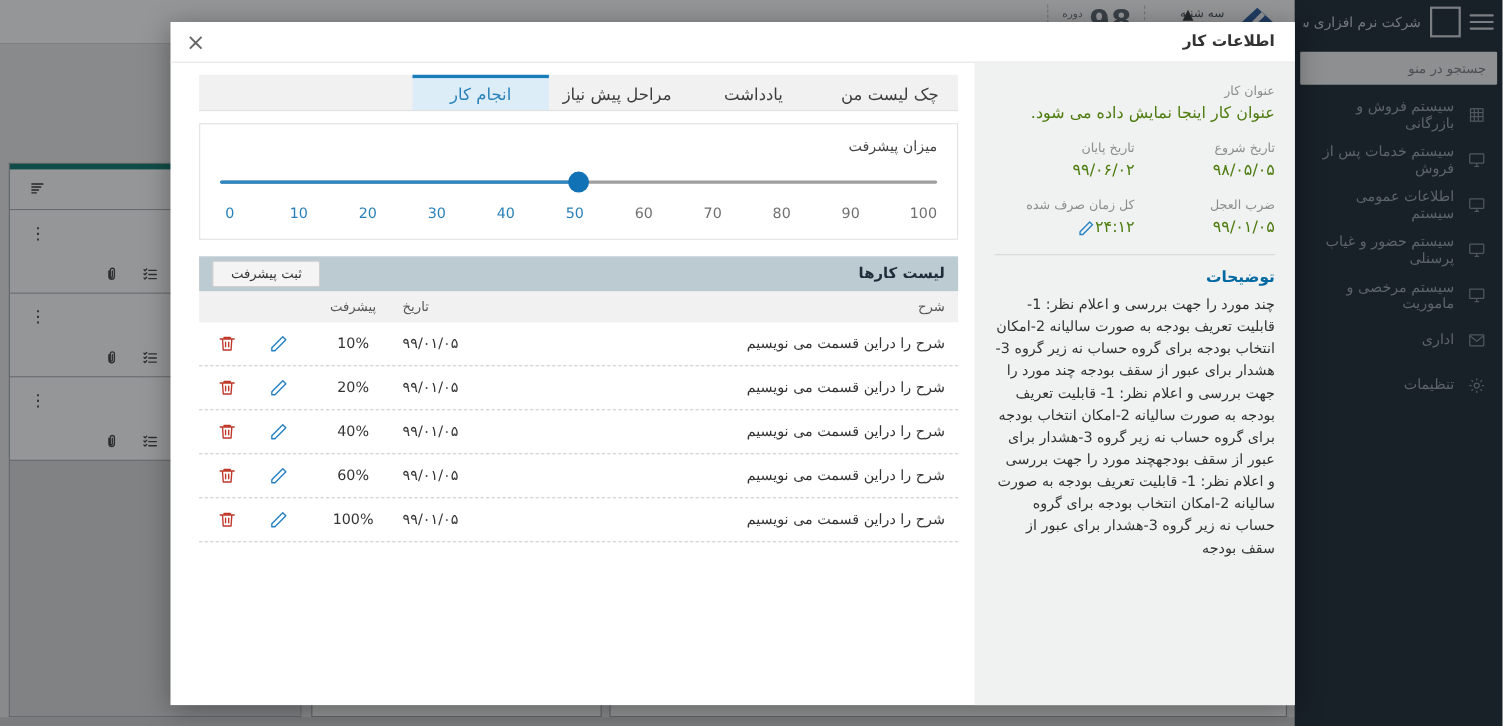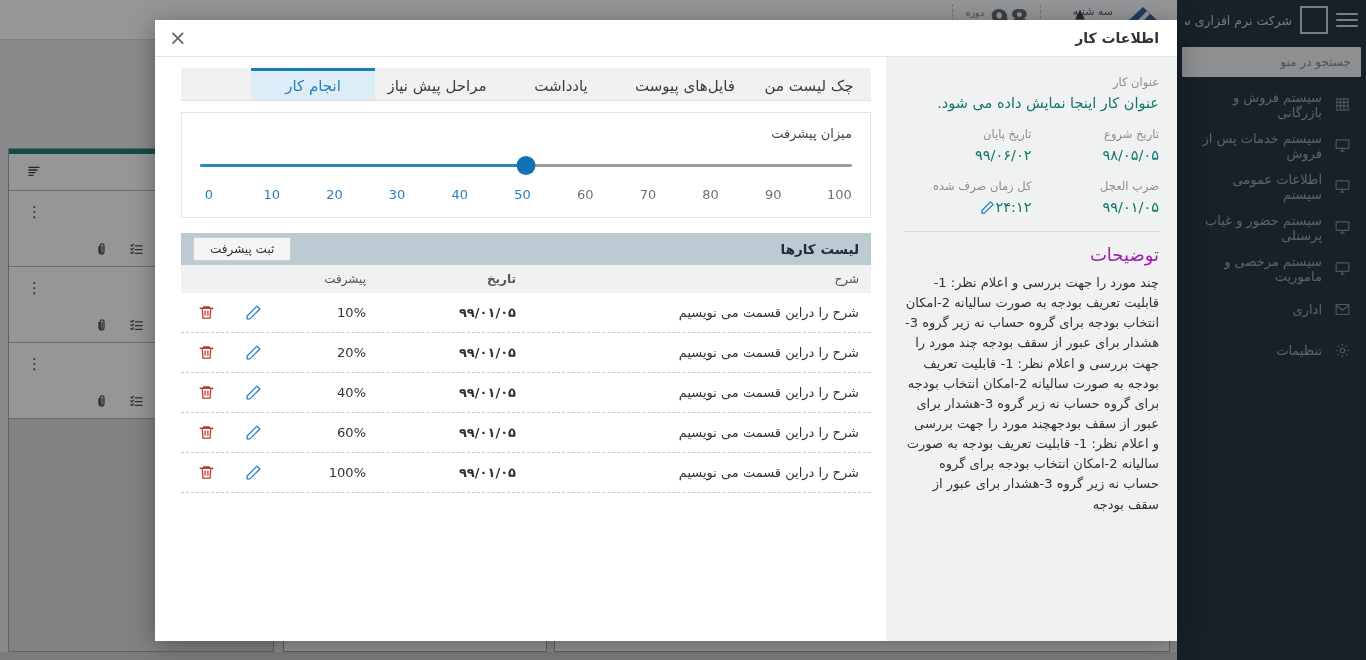--- a/index.html
+++ b/index.html
@@ -53,27 +53,27 @@
   .overlay { position:absolute; inset:0; background:rgba(20,22,25,0.45); z-index:5; }
   .modal { position:absolute; left:155px; top:20px; width:1022px; height:621px; background:#fff; z-index:10;
            box-shadow:0 4px 24px rgba(0,0,0,0.35); display:flex; direction:rtl; }
 
   
   .panel { width:291px; flex:none; display:flex; flex-direction:column; }
   .panel-title { height:37px; flex:none; border-bottom:1px solid #e3e3e3; display:flex; align-items:center;
                  padding:0 18px; font-size:14px; font-weight:bold; color:#333; background:#fff; }
   .panel-body { flex:1; background:#f0f1f1; padding:12px 18px; overflow:hidden; }
   .lbl { font-size:11.5px; color:#8d8d8d; margin-top:6px; }
-  .val { font-size:14.5px; color:#0f766e; margin-top:6px; }
+  .val { font-size:14.5px; color:#4d7c0f; margin-top:6px; }
   .pgrid { display:grid; grid-template-columns:1fr 1fr; margin-top:16px; row-gap:16px; }
   .pcell .lbl { margin-top:0; }
   .timewrap { display:flex; align-items:center; gap:0; }
   .timewrap svg { width:15px; height:15px; stroke:#2581c4; fill:none; stroke-width:2; }
   .pdivider { border-top:1px solid #d8d8d8; margin:16px 0 12px; }
-  .desc-title { font-size:18px; font-weight:normal; color:#a21caf; margin-bottom:8px; }
+  .desc-title { font-size:14px; font-weight:bold; color:#0369a1; margin-bottom:8px; }
   .desc-text { font-size:13px; color:#333; line-height:1.55; text-align:right; }
 
   
   .mainarea { flex:1; display:flex; flex-direction:column; min-width:0; }
   .main-head { height:37px; flex:none; border-bottom:1px solid #e3e3e3; display:flex; align-items:center; padding:0 14px; }
   .close-x { margin-inline-start:auto; font-size:21px; color:#666; cursor:pointer; line-height:1; }
   .main-body { flex:1; padding:11px 15px 0 26px; }
 
   .tabs { display:flex; background:#f1f1f1; height:33px; border-bottom:1px solid #e0e0e0; }
   .tab { width:124px; display:flex; align-items:center; justify-content:center; font-size:15px; color:#3c3c3c;
@@ -91,22 +91,22 @@
   .tick { min-width:18px; text-align:center; }
   .tick.reached { color:#2980b9; }
 
   .tasklist { margin-top:15px; }
   .list-head { height:32px; background:#bccad2; display:flex; align-items:center; padding:0 12px; }
   .list-title { font-size:13.5px; font-weight:bold; color:#1f2d3a; }
   .submit-btn { margin-inline-start:auto; background:#f4f4f4; border:1px solid #cfcfcf; border-radius:2px;
                 font-size:12px; color:#333; padding:4px 16px; cursor:pointer; font-family:inherit; }
   .cols-head { height:28px; background:#f1f1f1; display:flex; align-items:center; font-size:12px; color:#555; }
   .c-desc { flex:1; text-align:right; padding-right:12px; min-width:0; }
-  .c-date { width:150px; text-align:right; direction:ltr;font-weight:bold; }
-  .c-prog { width:90px; text-align:right; direction:ltr; }
+  .c-date { width:150px; text-align:left; direction:ltr; }
+  .c-prog { width:90px; text-align:center; direction:ltr; }
   .c-edit { width:45px; display:flex; justify-content:center; }
   .c-del  { width:50px; display:flex; justify-content:center; }
   .trow { height:40px; display:flex; align-items:center; border-bottom:1px dashed #c8c8c8; font-size:13px; color:#333; }
   .trow .c-desc { font-size:13px; }
   .act-btn { background:none; border:none; cursor:pointer; padding:2px; display:flex; }
   .act-btn svg { width:17px; height:17px; fill:none; stroke-width:1.8; stroke-linecap:round; stroke-linejoin:round; }
   .edit-ic svg { stroke:#2581c4; }
   .del-ic svg { stroke:#c0392b; }
 </style>
 </head>
@@ -317,23 +317,20 @@
     <div class="main-head">
       <span class="close-x">×</span>
     </div>
     <div class="main-body">
 
       <div class="tabs">
         <div class="tab">
             <span>چک لیست من</span>
           </div>
           <div class="tab">
-            <span>فایل‌های پیوست</span>
-          </div>
-          <div class="tab">
             <span>یادداشت</span>
           </div>
           <div class="tab">
             <span>مراحل پیش نیاز</span>
           </div>
           <div class="tab active">
             <span>انجام کار</span>
           </div>
       </div>
 

